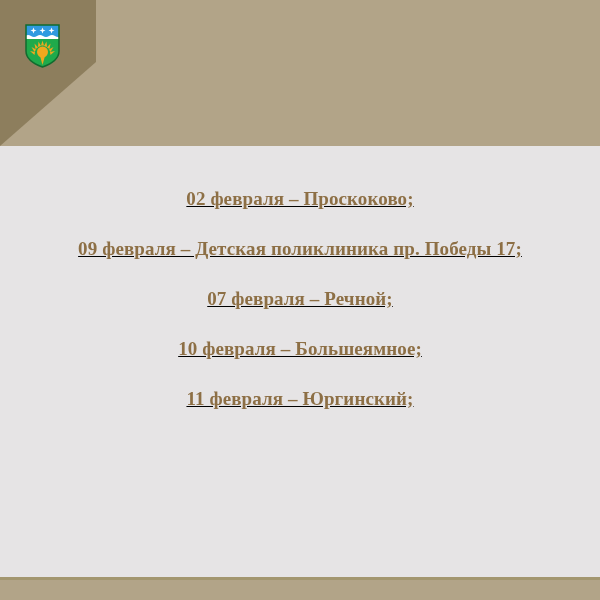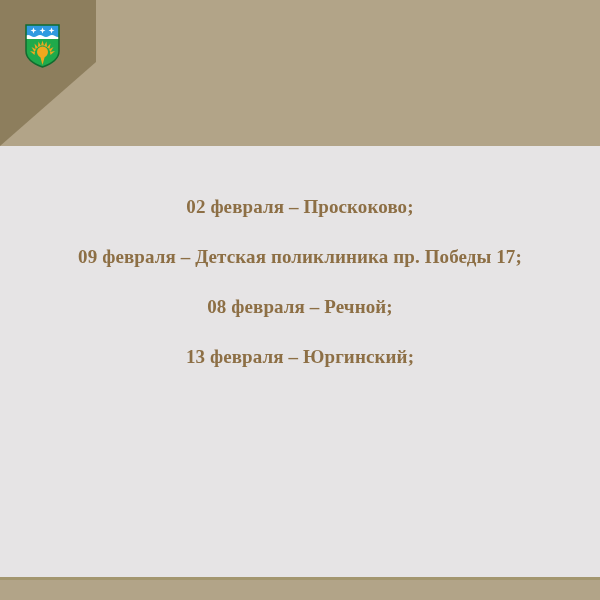--- a/index.html
+++ b/index.html
@@ -71,23 +71,24 @@
     display: flex;
     flex-direction: column;
     align-items: center;
     justify-content: flex-start;
     padding-top: 28px;
     box-sizing: border-box;
   }
 
   .schedule-list {
     list-style: none;
-    margin: 8px;
+    margin: 0;
     padding: 0;
     width: 100%;
+    text-decoration: underline;
   }
 
   .schedule-item {
     display: block;
     width: 100%;
     text-align: center;
     color: #8d6f45;
     font-family: "Liberation Serif", "DejaVu Serif", serif;
     font-weight: bold;
     font-size: 19px;
@@ -162,22 +163,23 @@
 
         <path d="M2 2 H68 V54 C68 70 52 80 35 86 C18 80 2 70 2 54 Z" fill="none" stroke="#106b2e" stroke-width="3"></path>
       </svg>
     </div>
   </div>
 
   <div class="content">
     <ul class="schedule-list">
       <li class="schedule-item">02 февраля – Проскоково;</li>
       <li class="schedule-item">09 февраля – Детская поликлиника пр. Победы 17;</li>
-      <li class="schedule-item">08 февраля – Речной;</li>
-      <li class="schedule-item">13 февраля – Юргинский;</li>
+      <li class="schedule-item">07 февраля – Речной;</li>
+      <li class="schedule-item">10 февраля – Большеямное;</li>
+      <li class="schedule-item">11 февраля – Юргинский;</li>
     </ul>
   </div>
 
   <div class="footer">
     <div class="footer-top-line"></div>
   </div>
 
 </div>
 
 </body></html>

